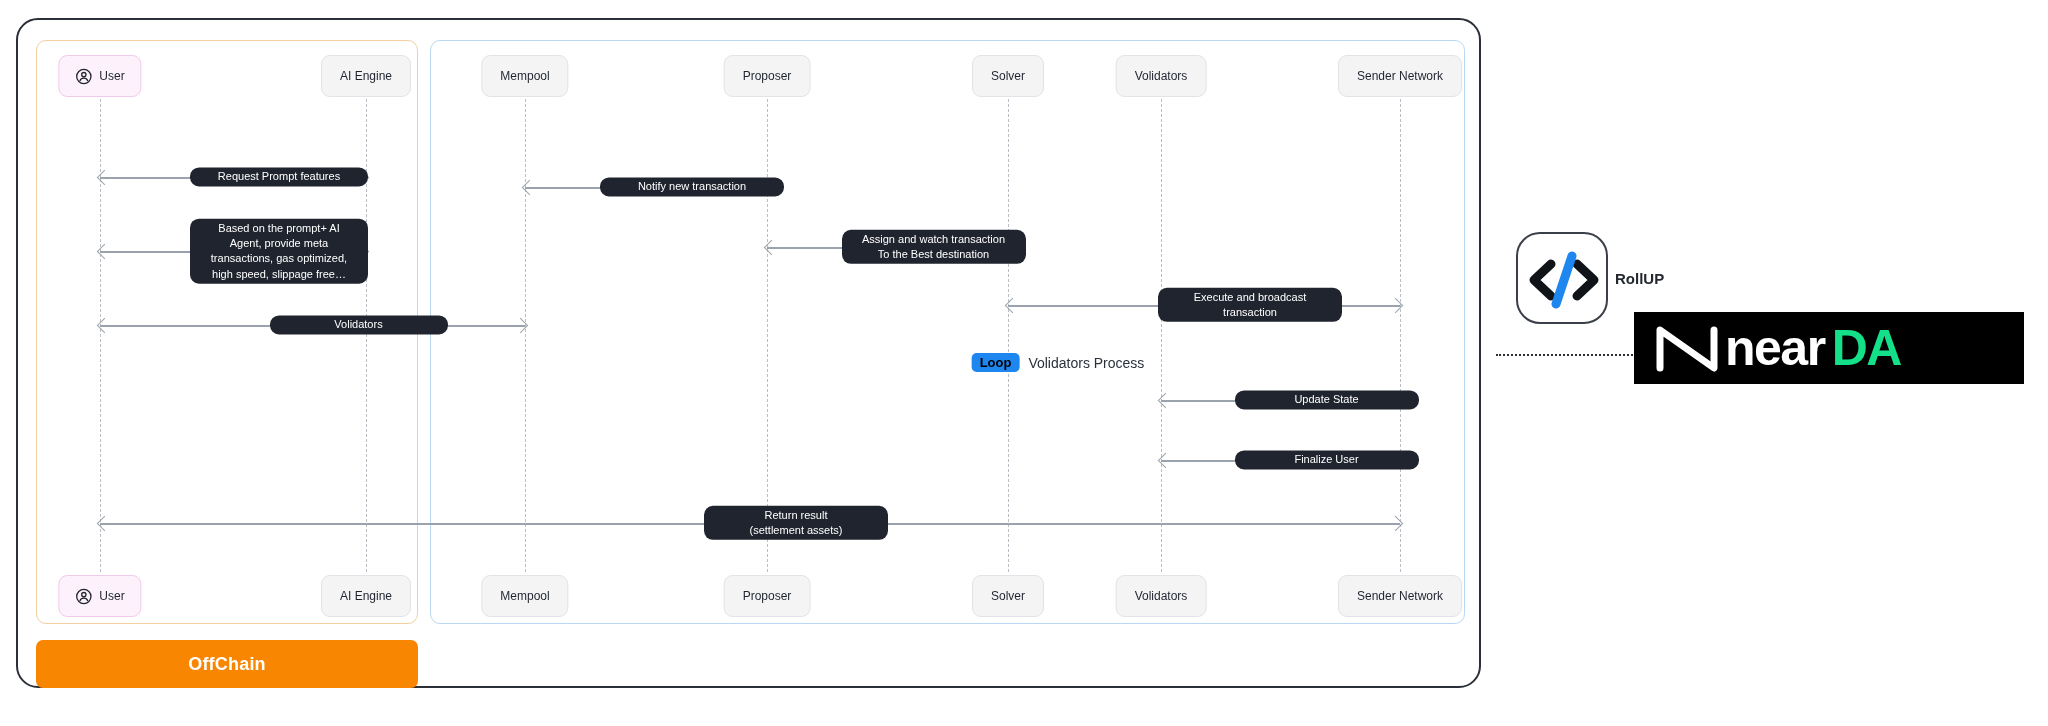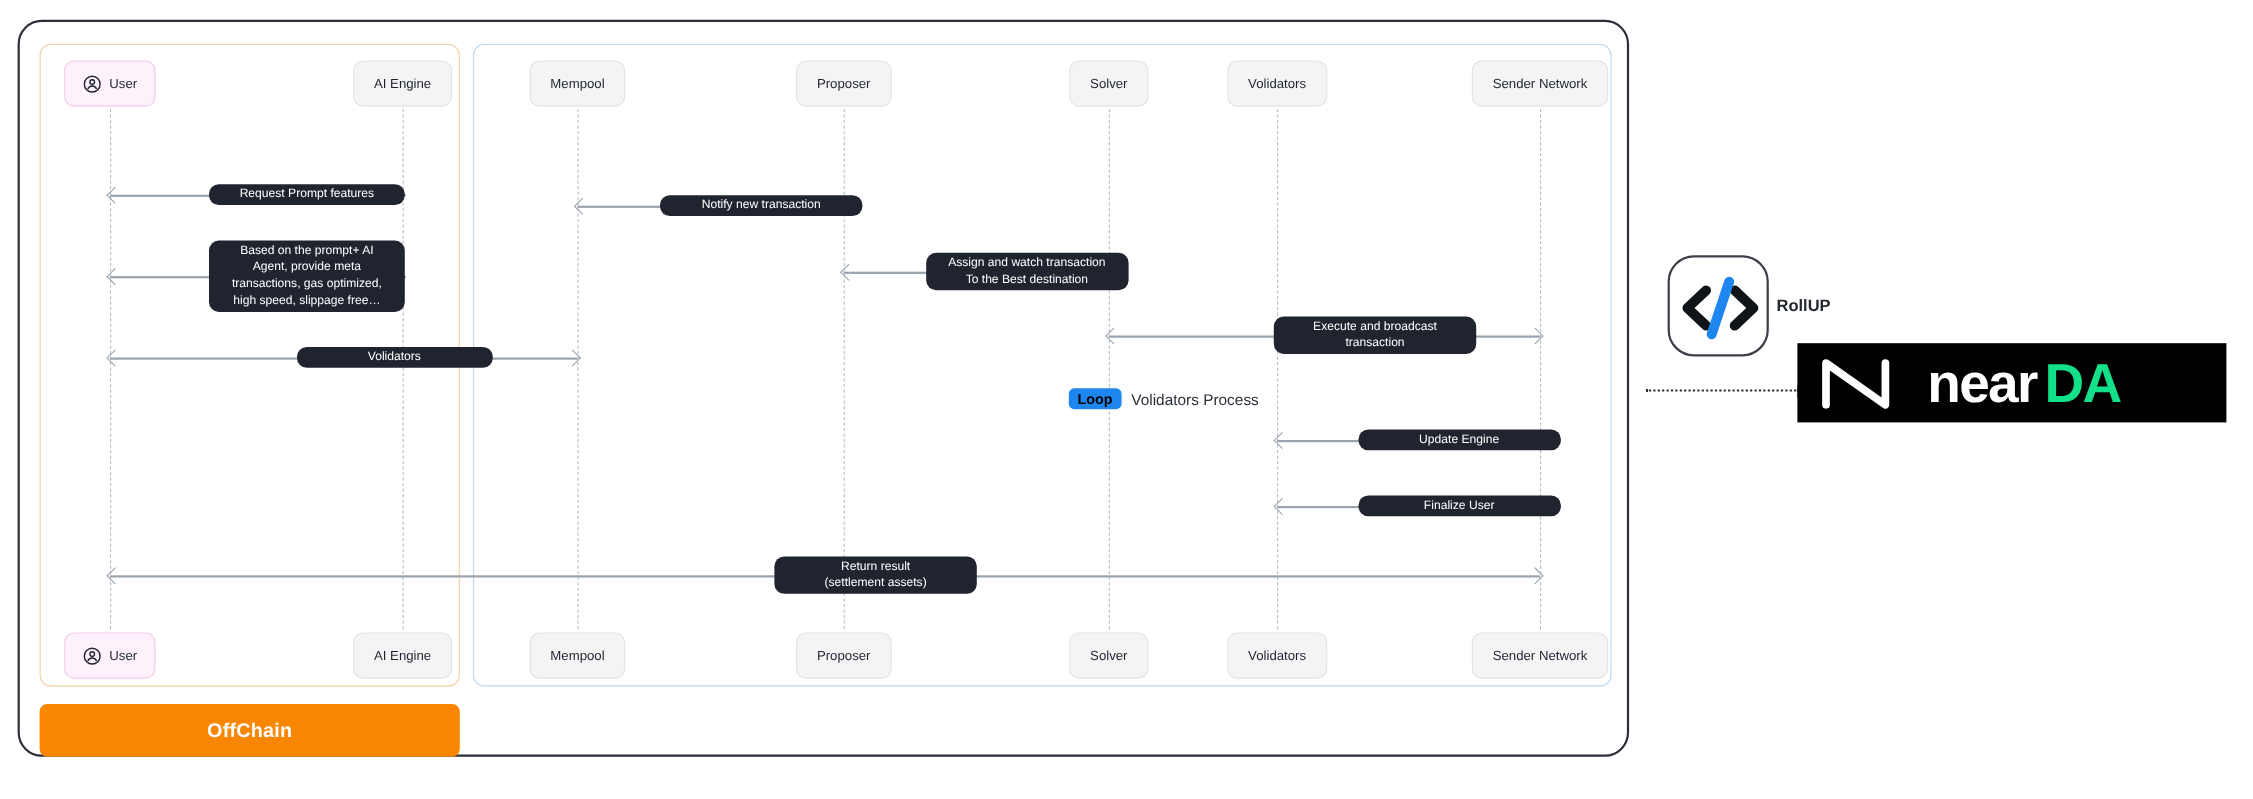--- a/index.html
+++ b/index.html
@@ -146,21 +146,21 @@
     border-left: 11px solid #2b3038;
     border-top: 6px solid transparent;
     border-bottom: 6px solid transparent;
   }
 
   .near-logo {
     position: absolute;
     left: 1634px; top: 312px;
     width: 390px; height: 72px;
     background: #000000;
-    display: flex; align-items: center; gap: 30px;
+    display: flex; align-items: center; gap: 3px;
     padding-left: 18px;
   }
   .near-logo .n-mark { width: 70px; height: 52px; flex: none; }
   .near-logo .wordmark {
     font-size: 50px; font-weight: bold; letter-spacing: -1.5px;
     line-height: 1; display: flex; align-items: baseline;
   }
   .near-logo .w-near { color: #ffffff; }
   .near-logo .w-da   { color: #14e08a; margin-left: 7px; }
 </style>
@@ -278,21 +278,21 @@
           <div class="track"></div>
           <span class="arrow-head left"></span>
           <span class="arrow-head right"></span>
           <div class="chip w160" style="left: 50%; top: 0px;">Execute and broadcast
 transaction</div>
         </div>
         <div class="msg" style="left: 1143px; width: 239px; top: 380px;">
           <div class="track"></div>
           <span class="arrow-head left"></span>
           <span class="arrow-head right"></span>
-          <div class="chip w160" style="left: 50%; top: 0px;">Update Engine</div>
+          <div class="chip w160" style="left: 50%; top: 0px;">Update State</div>
         </div>
         <div class="msg" style="left: 1143px; width: 239px; top: 440px;">
           <div class="track"></div>
           <span class="arrow-head left"></span>
           <span class="arrow-head right"></span>
           <div class="chip w160" style="left: 50%; top: 0px;">Finalize User</div>
         </div>
         <div class="msg" style="left: 82px; width: 1300px; top: 503px;">
           <div class="track"></div>
           <span class="arrow-head left"></span>

